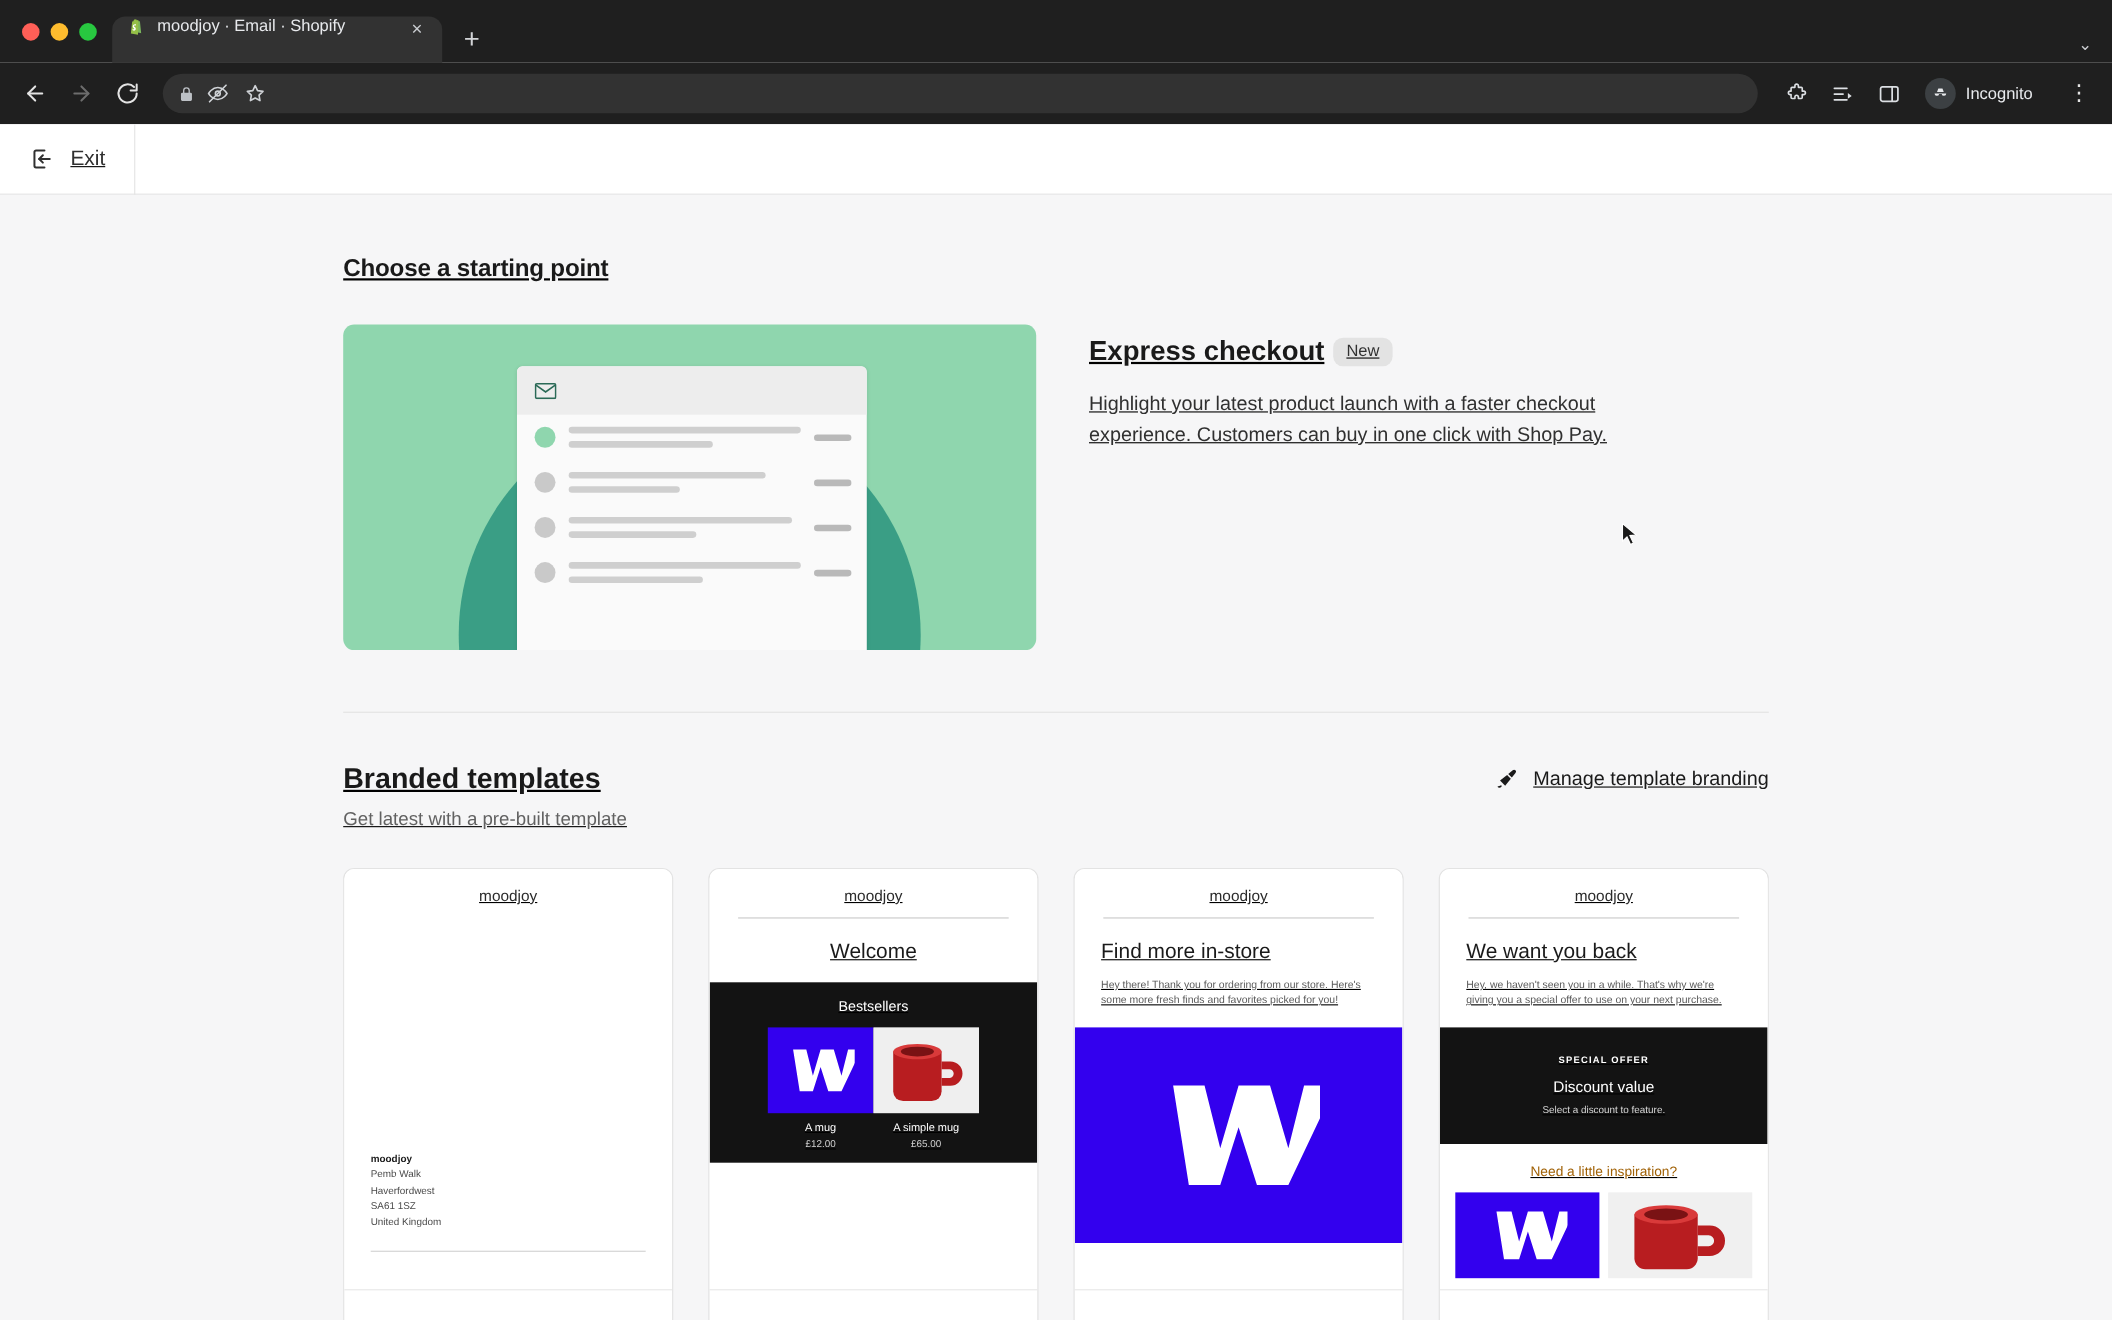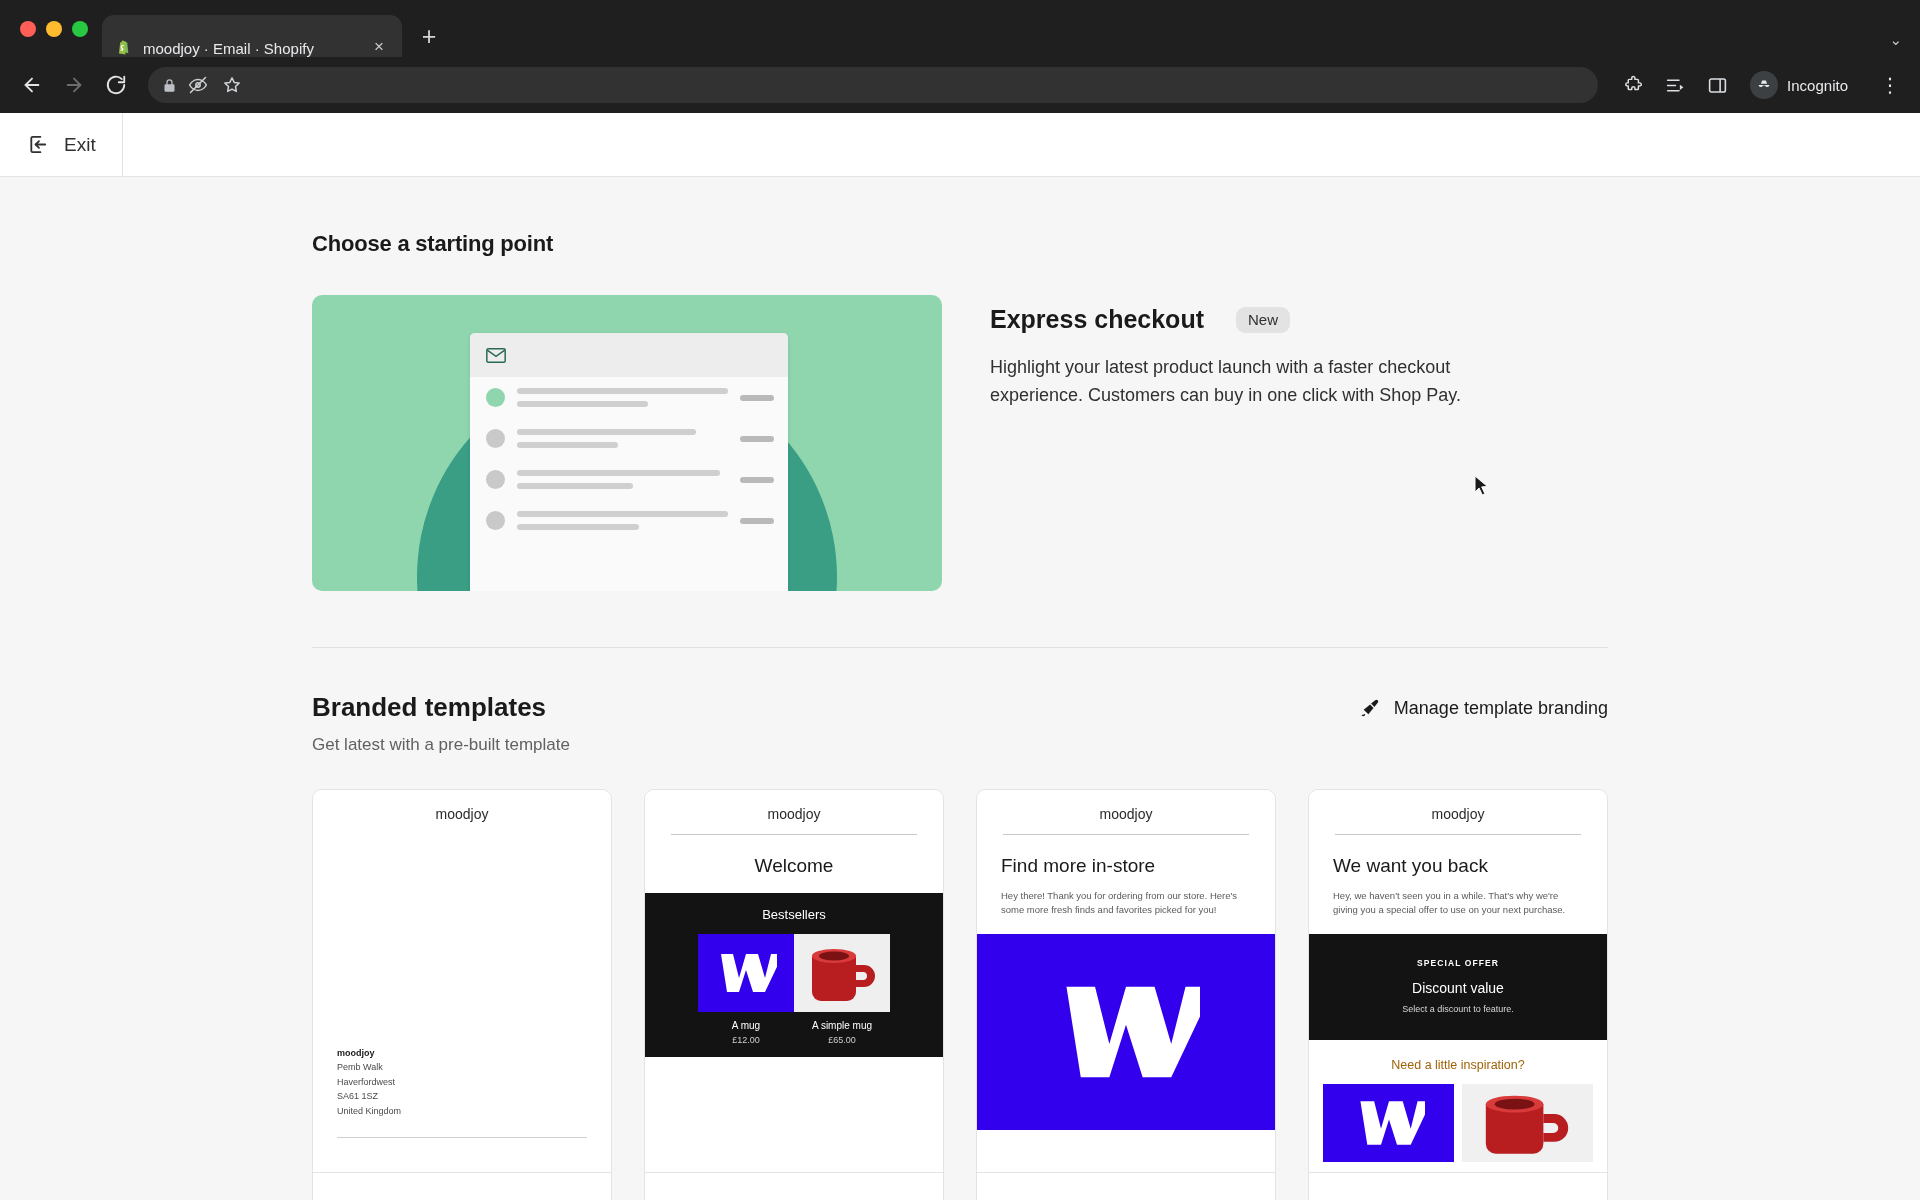--- a/index.html
+++ b/index.html
@@ -18,21 +18,21 @@
     padding-left: 12px; position: relative; flex: 0 0 57px;
   }
   .traffic { display: flex; gap: 10px; align-items: center; height: 57px; padding: 0 14px 0 8px; }
   .dot { width: 16px; height: 16px; border-radius: 50%; }
   .dot.red { background: #ff5f57; }
   .dot.yellow { background: #febc2e; }
   .dot.green { background: #28c840; }
 
   .tab {
     height: 42px; min-width: 300px; max-width: 330px; background: #323232;
-    border-radius: 12px 12px 0 0; display: flex; align-items: flex-end;
+    border-radius: 12px 12px 0 0; display: flex; align-items: flex-start;
     padding: 0 12px; gap: 10px; position: relative;
   }
   .tab-favicon {
     width: 19px; height: 19px; flex: 0 0 19px; display: flex;
     align-items: center; justify-content: center;
   }
   .tab-title {
     flex: 1; color: #e8eaed; font-size: 15px; white-space: nowrap;
     overflow: hidden; text-overflow: ellipsis;
   }
@@ -80,21 +80,21 @@
     display: flex; align-items: center; gap: 9px; height: 36px; padding: 0 14px 0 6px;
     border-radius: 18px; color: #e8eaed; font-size: 15px;
   }
   .incog-avatar {
     width: 28px; height: 28px; border-radius: 50%; background: #3c4043;
     display: flex; align-items: center; justify-content: center;
   }
   .kebab { color: #e3e3e3; font-size: 20px; letter-spacing: 0; line-height: 1; padding: 0 6px; }
 
   
-  .page { flex: 1; background: #f6f6f7; overflow: hidden; display: flex; flex-direction: column; }
+  .page { flex: 1; background: #f6f6f7; overflow: hidden; display: flex; flex-direction: column; text-decoration: underline; }
 
   .app-topbar {
     height: 64px; background: #ffffff; display: flex; align-items: center;
     border-bottom: 1px solid #e3e3e3; flex: 0 0 64px;
   }
   .exit-btn {
     display: flex; align-items: center; gap: 14px; height: 64px;
     padding: 0 26px 0 26px; border-right: 1px solid #e3e3e3;
     font-size: 19px; color: #303030;
   }
@@ -122,21 +122,21 @@
   }
   .hero-card-head { height: 44px; background: #ededed; display: flex; align-items: center; padding-left: 16px; }
   .hc-row { display: flex; align-items: center; gap: 12px; padding: 11px 14px 11px 16px; }
   .hc-avatar { width: 19px; height: 19px; border-radius: 50%; background: #c9c9c9; flex: 0 0 19px; }
   .hc-avatar.accent { background: #8fd6ae; }
   .hc-lines { flex: 1; display: flex; flex-direction: column; gap: 7px; }
   .hc-line { height: 6px; border-radius: 3px; background: #cfcfcf; }
   .hc-pill { width: 34px; height: 6px; border-radius: 3px; background: #b9b9b9; flex: 0 0 34px; }
 
   .hero-text { flex: 1; padding-top: 10px; }
-  .hero-title-row { display: flex; align-items: center; gap: 32px; }
+  .hero-title-row { display: flex; align-items: center; gap: 8px; }
   .hero-title { font-size: 25px; font-weight: 600; color: #1a1a1a; }
   .badge-new {
     background: #e3e3e3; color: #303030; font-size: 15px; padding: 4px 12px;
     border-radius: 9px; line-height: 1.2;
   }
   .hero-desc {
     margin-top: 20px; font-size: 18px; line-height: 1.55; color: #303030;
     max-width: 520px;
   }
   .hero-actions { margin-top: 30px; display: flex; align-items: center; gap: 32px; }

